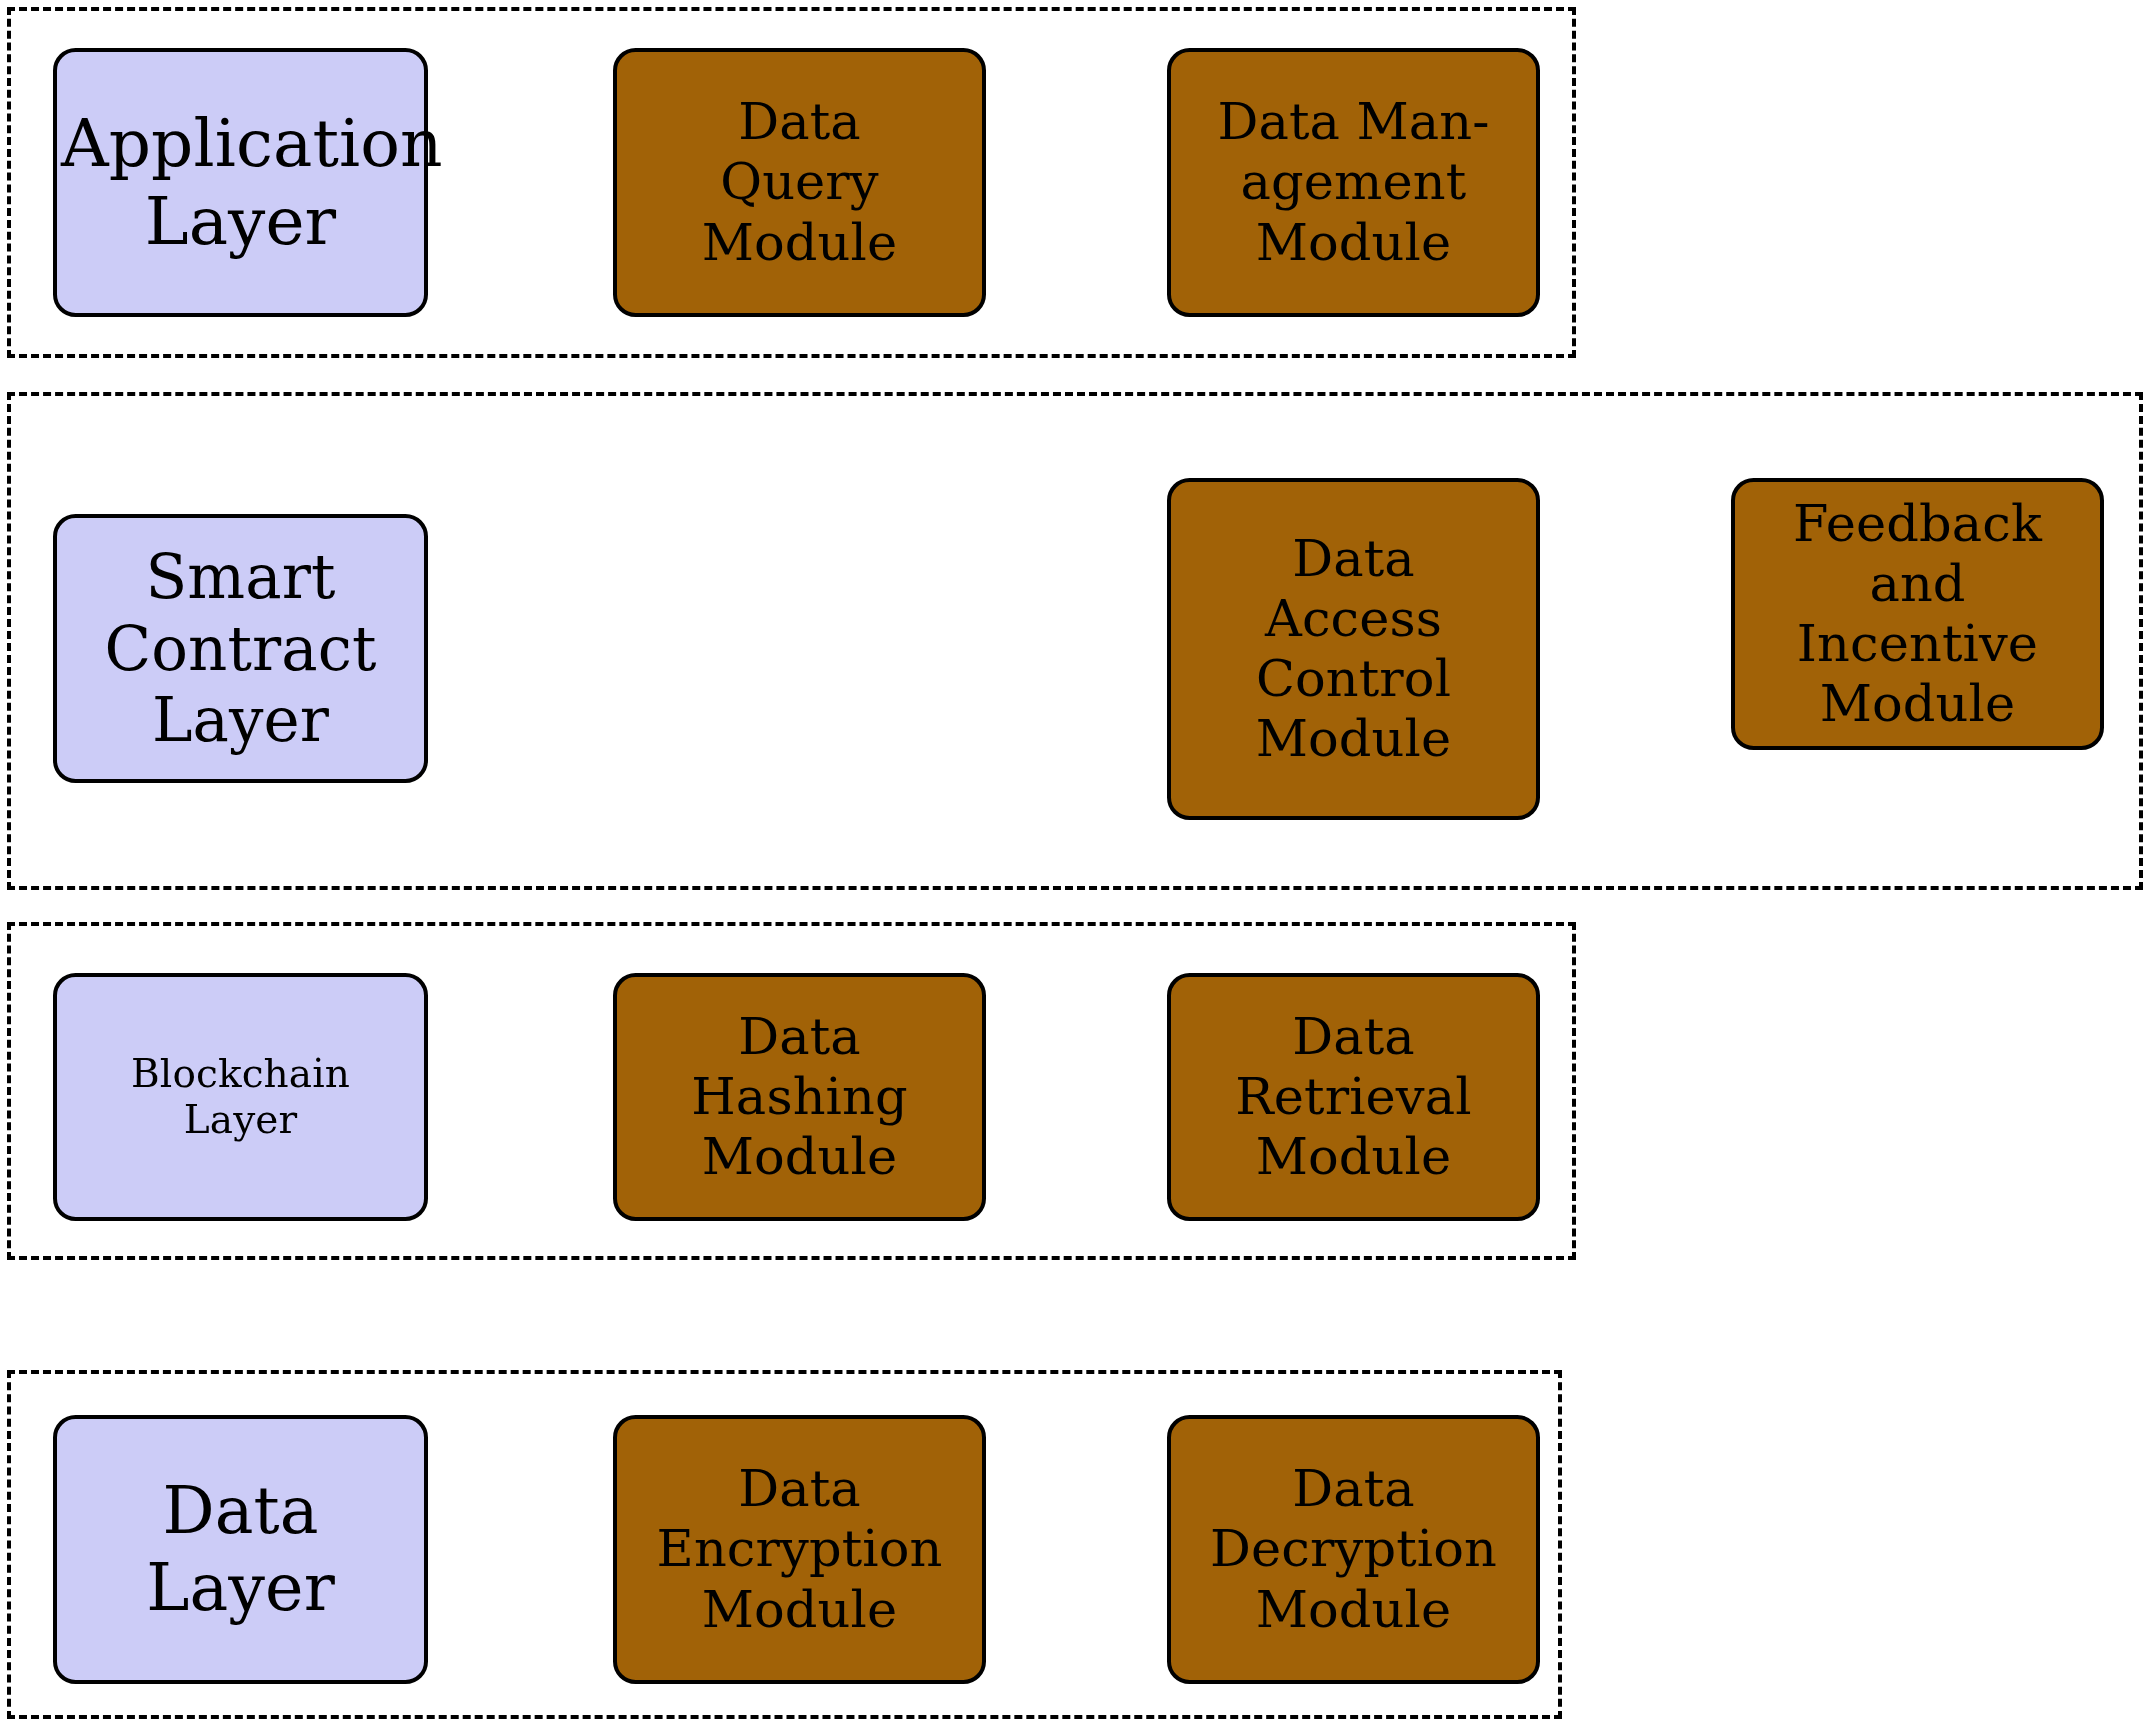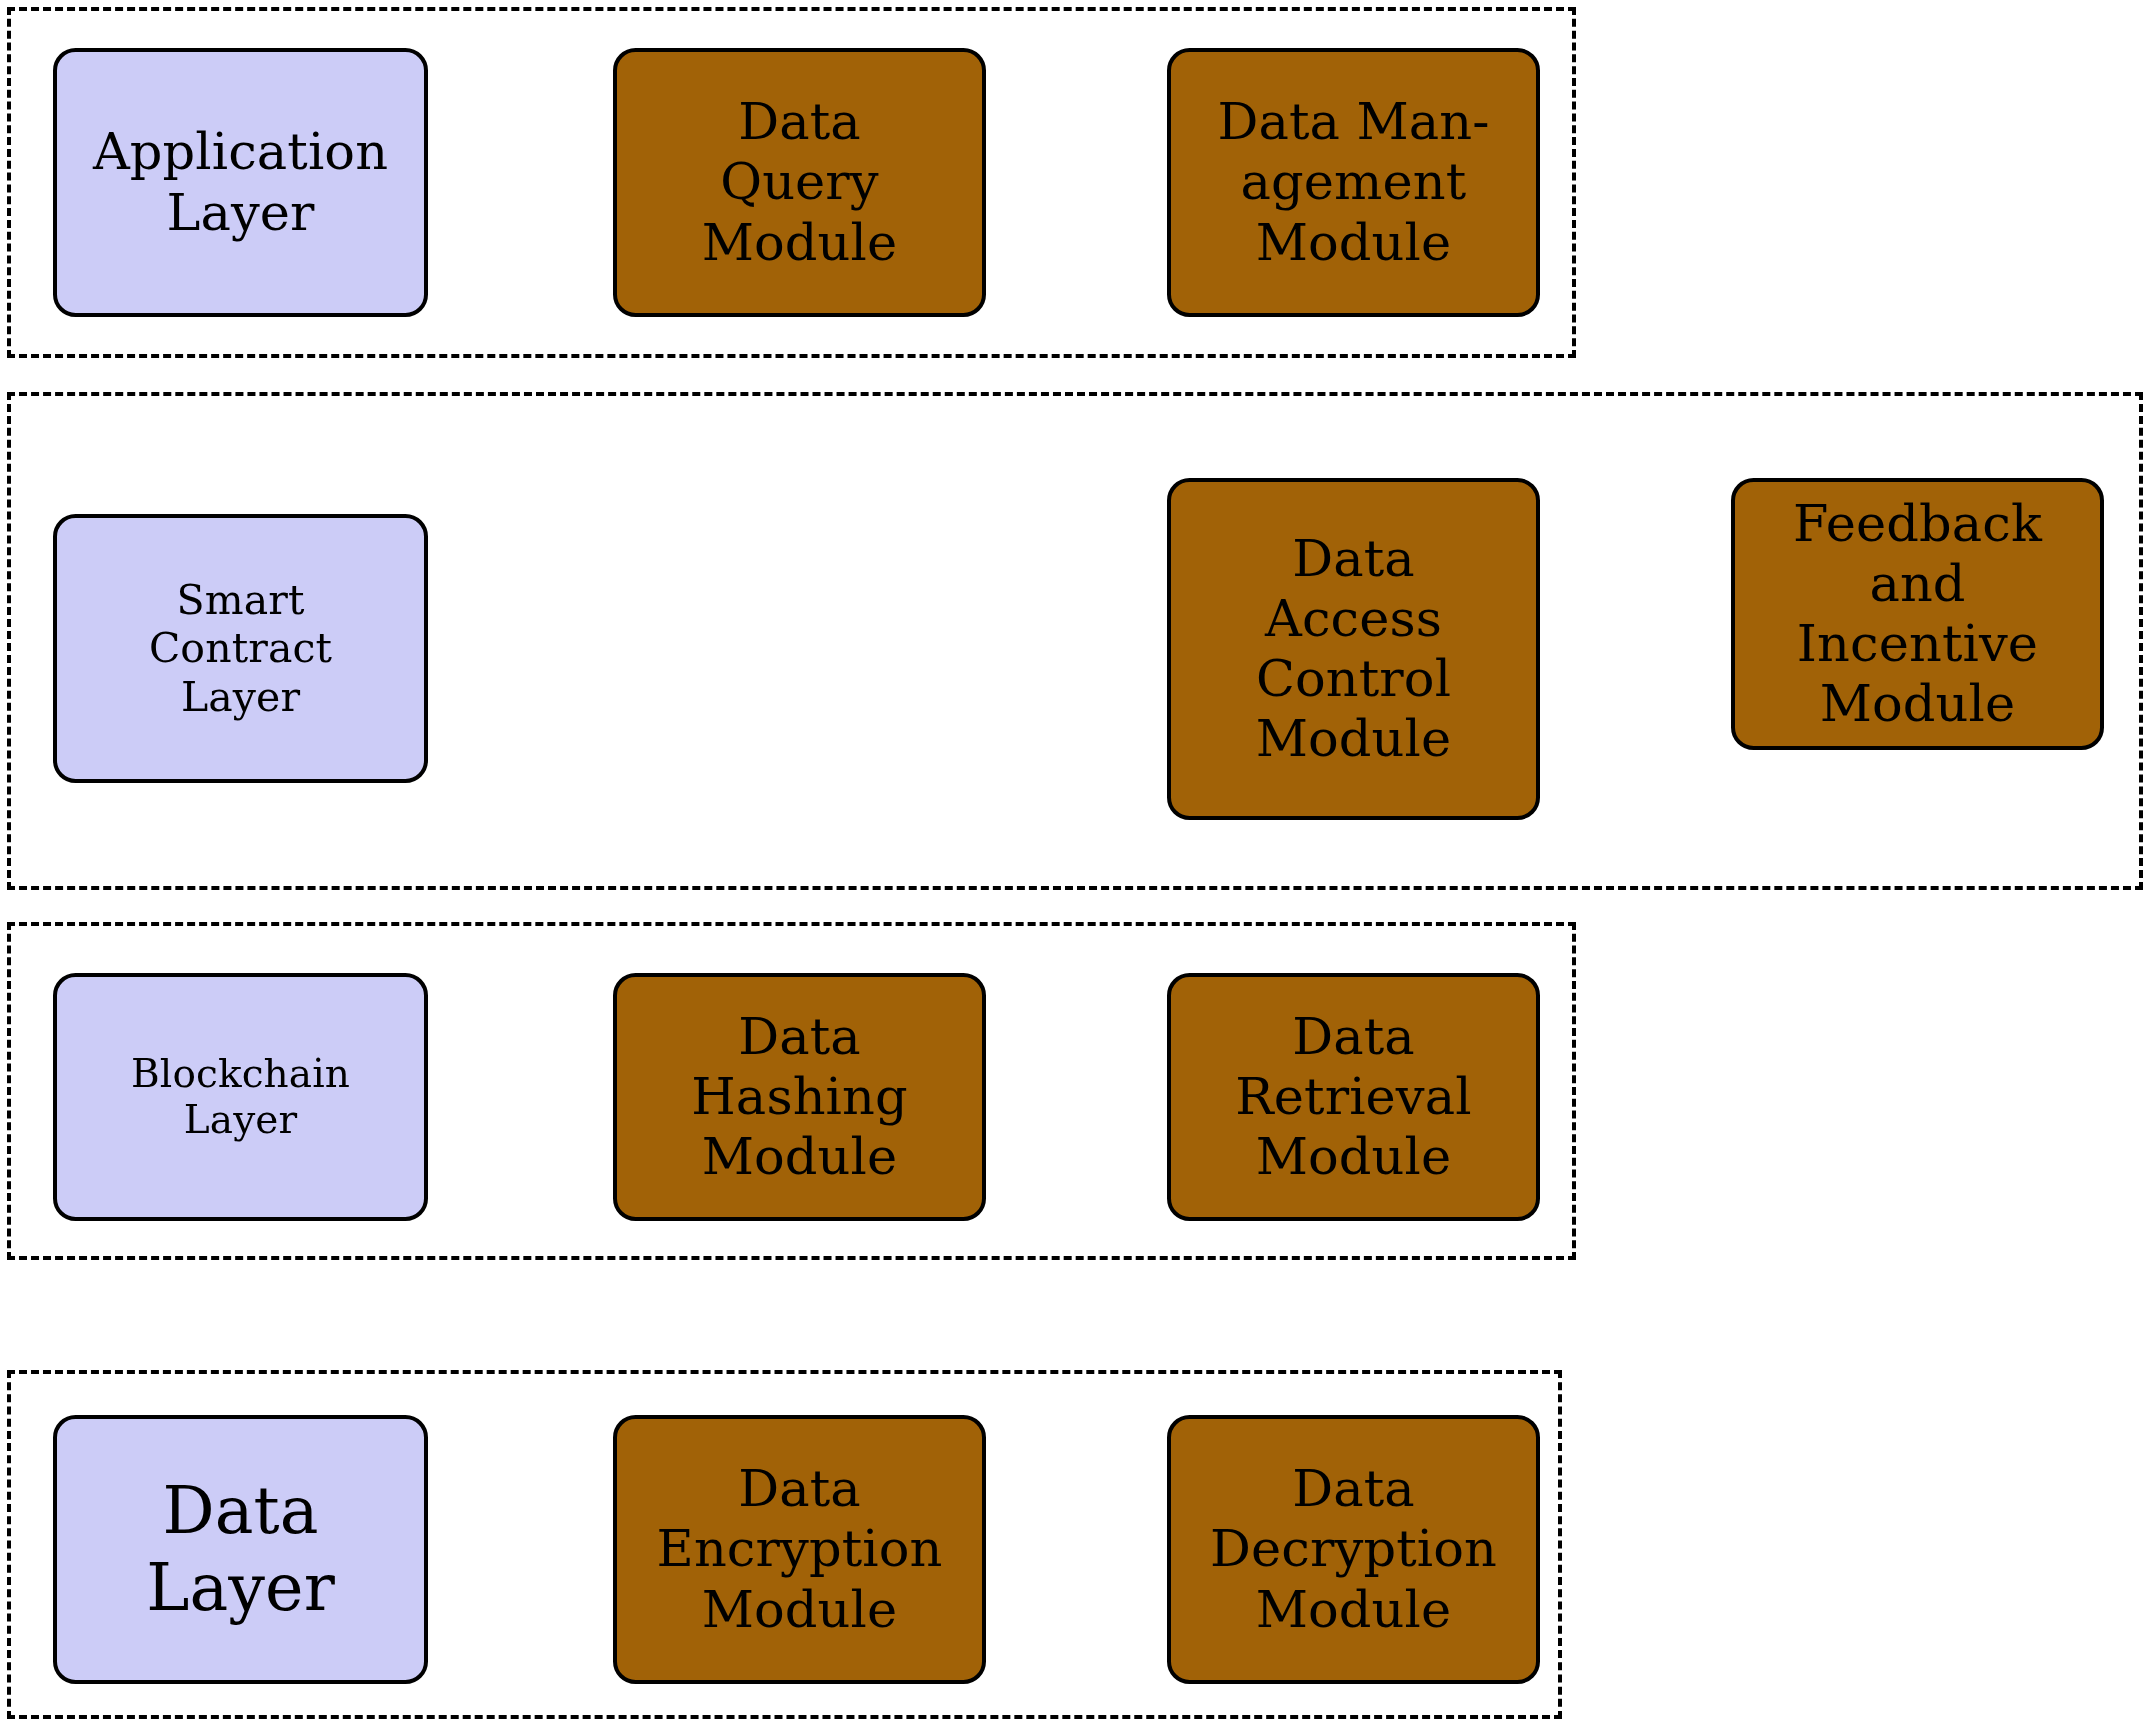--- a/index.html
+++ b/index.html
@@ -56,40 +56,40 @@
     margin-left: -6%;
   }
 </style>
 </head>
 <body>
 
 <div id="canvas">
 
   <div class="layer-group" style="left:6.7px; top:6.7px; width:1569px; height:351px;"></div>
 
-  <div class="node purple" style="left:53px; top:48px; width:375px; height:269px; font-size:51px;">
+  <div class="node purple" style="left:53px; top:48px; width:375px; height:269px; font-size:66px;">
     <span class="label">Application
 Layer</span>
   </div>
 
   <div class="node green" style="left:613px; top:48px; width:373px; height:269px; font-size:51px;">
     <span class="label">Data
 Query
 Module</span>
   </div>
 
   <div class="node green" style="left:1167px; top:48px; width:373px; height:269px; font-size:51px;">
     <span class="label">Data Man-
 agement
 Module</span>
   </div>
 
   <div class="layer-group" style="left:6.7px; top:392px; width:2136px; height:498px;"></div>
 
-  <div class="node purple" style="left:53px; top:514px; width:375px; height:269px; font-size:41px;">
+  <div class="node purple" style="left:53px; top:514px; width:375px; height:269px; font-size:61px;">
     <span class="label">Smart
 Contract
 Layer</span>
   </div>
 
 
   <div class="node green" style="left:1167px; top:478px; width:373px; height:342px; font-size:51px;">
     <span class="label">Data
 Access
 Control

